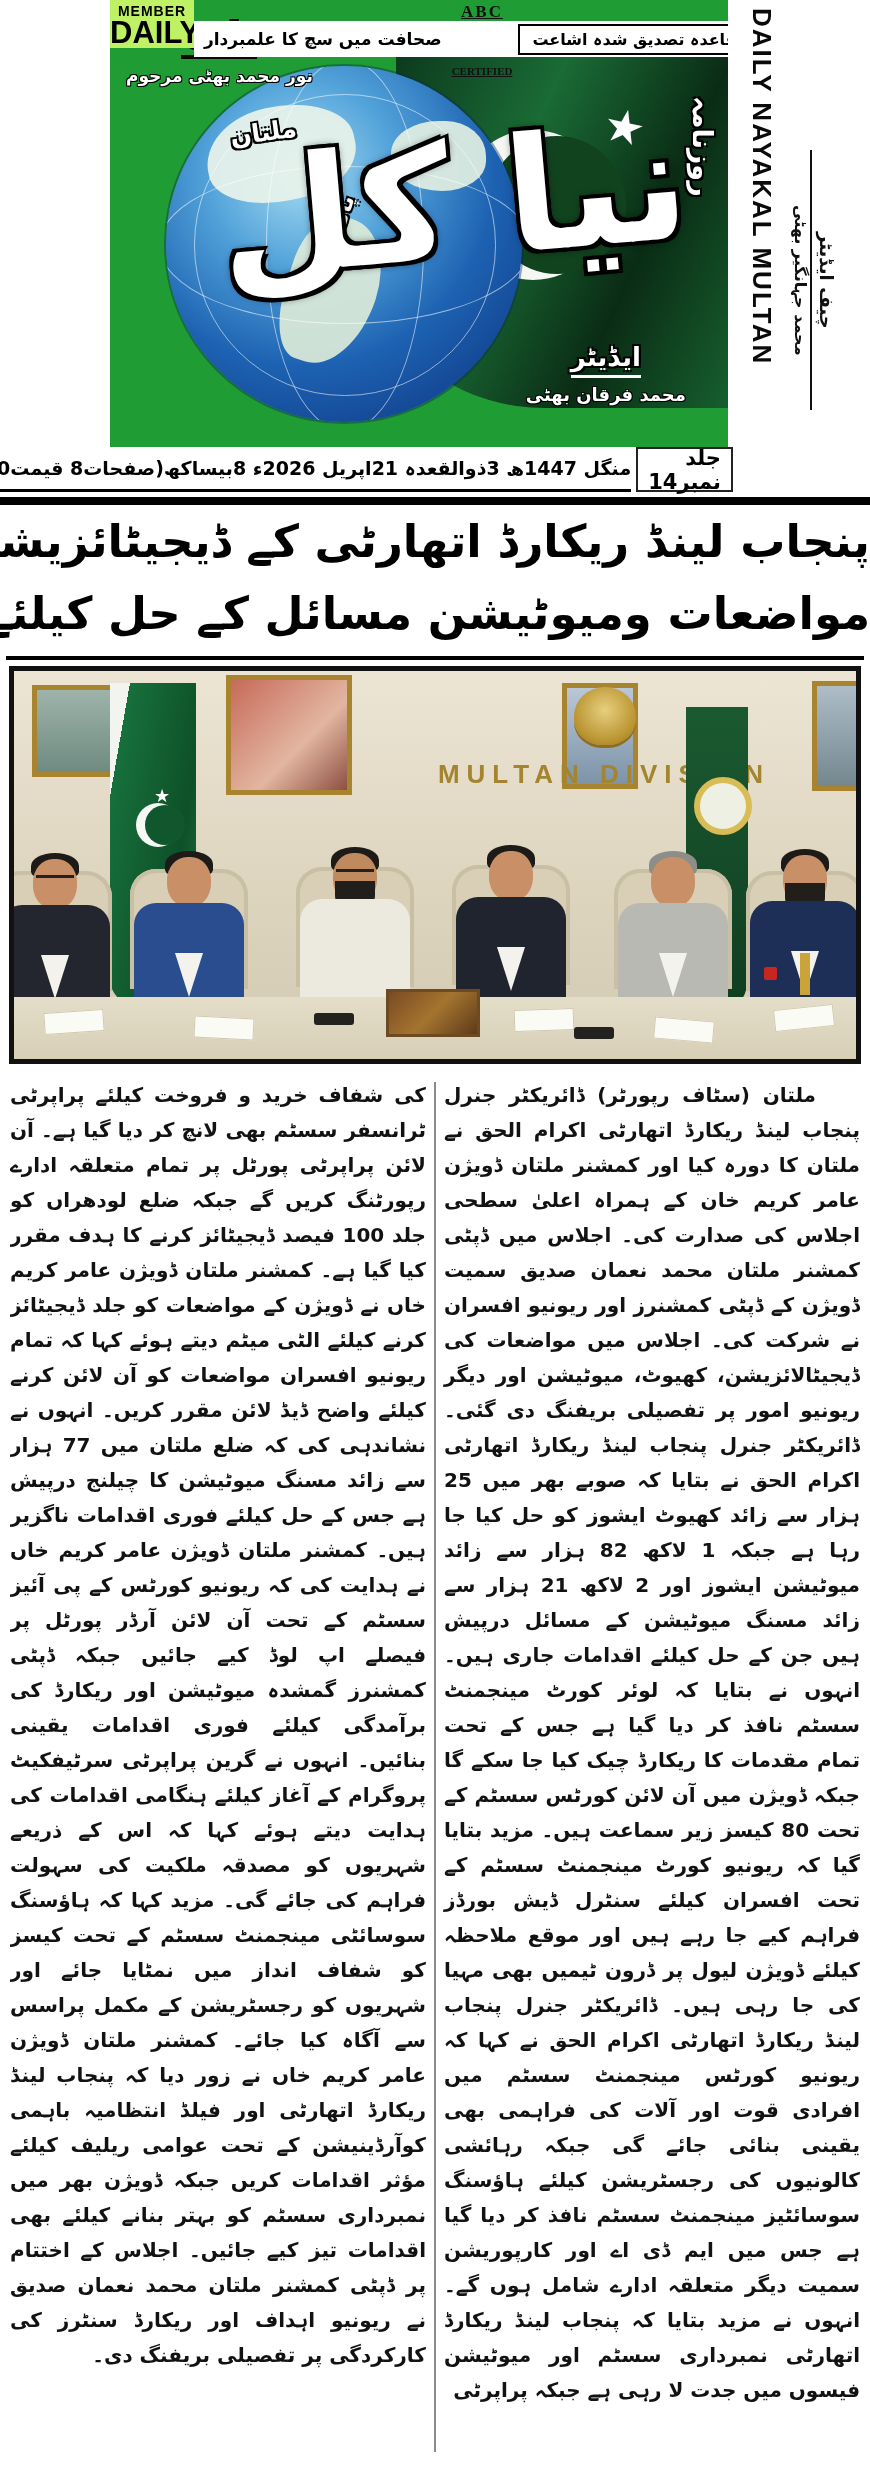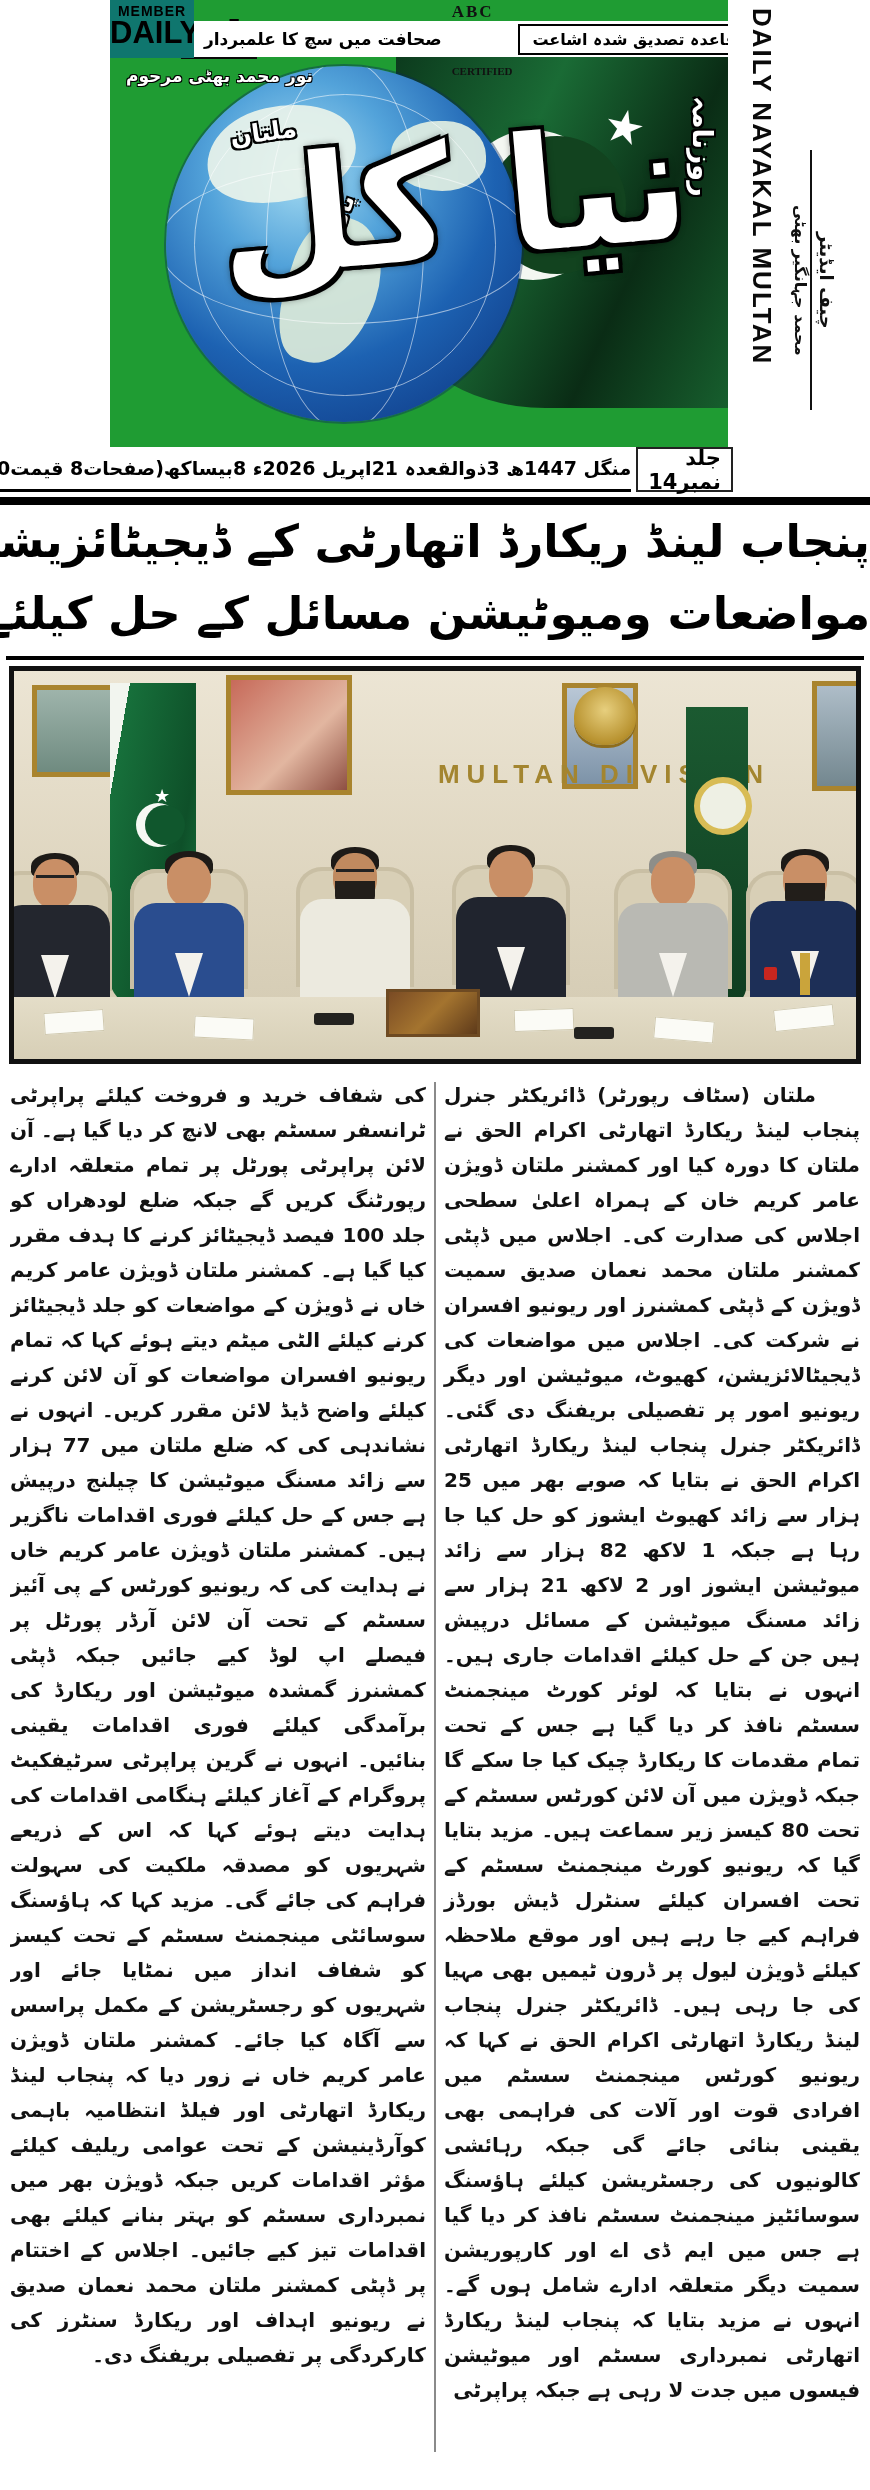--- a/index.html
+++ b/index.html
@@ -11,29 +11,29 @@
   .vstrip span{writing-mode:vertical-rl;font-family:"Liberation Sans",sans-serif;
     font-weight:900;font-size:26px;letter-spacing:2px;color:#0a0a0a;white-space:nowrap;}
   .chief-ed{position:absolute;left:790px;top:150px;width:76px;height:260px;}
   .chief-ed .inner{writing-mode:vertical-rl;height:100%;text-align:center;
     font-weight:700;color:#111;line-height:1.25;}
   .chief-ed .lab{font-size:18px;border-left:2px solid #111;padding-left:2px;}
   .chief-ed .nam{font-size:16px;}
 
   
   .masthead{position:absolute;left:110px;top:0;width:618px;height:447px;background:#1f9c33;overflow:hidden;}
-  .cpne{position:absolute;left:0;top:0;width:84px;height:58px;background:#0f766e;text-align:center;z-index:9;}
+  .cpne{position:absolute;left:0;top:0;width:84px;height:48px;background:#bef264;text-align:center;z-index:9;}
   .cpne .l1{font:900 14px "Liberation Sans",sans-serif;letter-spacing:1px;margin-top:3px;}
   .cpne .l2{font:900 31px "Liberation Sans",sans-serif;line-height:.9;}
   .email-bar{position:absolute;left:84px;top:0;width:534px;height:21px;display:flex;align-items:center;
     justify-content:center;color:#0d3b17;font:700 15px "Liberation Sans",sans-serif;z-index:9;}
   .white-strip{position:absolute;left:84px;top:21px;width:534px;height:36px;background:#fff;
     display:flex;align-items:center;z-index:9;}
   .tagline{direction:rtl;font-weight:700;font-size:17px;color:#000;padding:0 10px;white-space:nowrap;}
-  .abc{margin-left:auto;line-height:1;color:#111;padding-right:6px;}
+  .abc{margin-left:auto;text-align:center;line-height:1;color:#111;padding-right:6px;text-decoration:underline;}
   .abc .l1{font:900 17px "Liberation Serif",serif;letter-spacing:2px;}
   .abc .l2{font:900 11px "Liberation Serif",serif;margin-top:43px;}
   .cert-box{border:2px solid #000;height:27px;margin-right:5px;display:flex;align-items:center;
     padding:0 12px;font-weight:700;font-size:16px;direction:rtl;white-space:nowrap;}
 
   .globe{position:absolute;left:56px;top:66px;width:356px;height:356px;border-radius:50%;z-index:3;
     background:radial-gradient(circle at 38% 30%, #a6dcf2 0%, #53a3da 28%, #1d62b2 58%, #0b2f7a 100%);
     overflow:hidden;box-shadow:0 0 0 2px rgba(10,40,90,.4);}
   .land{position:absolute;background:#e9f3ea;opacity:.92;}
   .land.a{left:40px;top:40px;width:150px;height:95px;border-radius:60% 70% 55% 65%/70% 60% 60% 55%;transform:rotate(-12deg);}
@@ -185,20 +185,24 @@
       <div class="nam">نور محمد بھٹی مرحوم</div>
     </div>
 
     <div class="glabel m">ملتان</div>
     <div class="glabel p">پاکستان</div>
 
     <div class="paper-name">نیا کل</div>
 
     <div class="roznama">روزنامہ</div>
 
+    <div class="editor-block">
+      <div class="lab">ایڈیٹر</div>
+      <div class="nam">محمد فرقان بھٹی</div>
+    </div>
   </div>
 
   <div class="dateline">
     <div class="vol">جلد نمبر14</div>
     <div class="dateinfo">منگل 1447ھ 3ذوالقعدہ 21اپریل 2026ء 8بیساکھ(صفحات8 قیمت30روپے)</div>
 
   </div>
   <div class="rule1"></div>
 
   <div class="headline">

